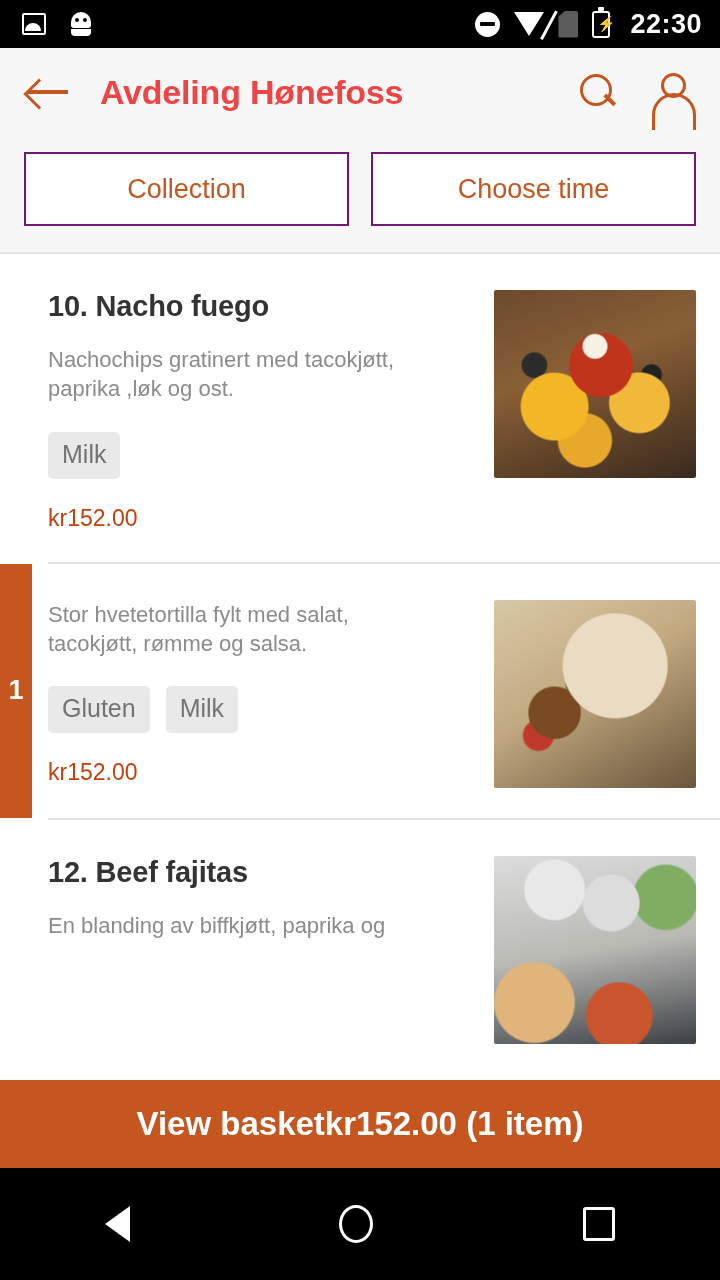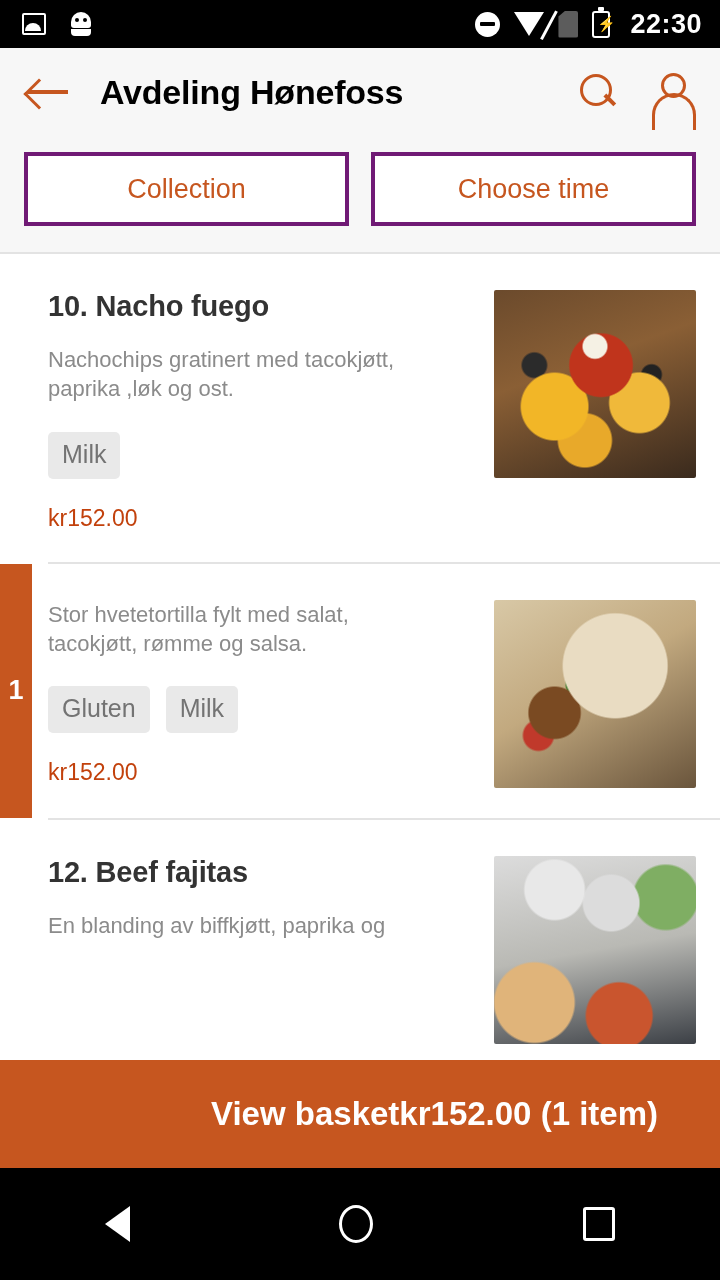--- a/index.html
+++ b/index.html
@@ -49,36 +49,36 @@
   .bolt{position:absolute;left:3px;top:3px;font-size:15px;line-height:15px;color:#fff;font-weight:bold;}
 
   
   .appbar {
     height: 88px; background:#f7f7f7; display:flex; align-items:center; padding:0 28px 0 26px;
   }
   .back-arrow{width:44px;height:34px;position:relative;flex:0 0 auto;cursor:pointer;}
   .back-arrow::before{content:"";position:absolute;left:2px;top:15px;width:40px;height:3.5px;background:#c6561f;}
   .back-arrow::after{content:"";position:absolute;left:2px;top:8px;width:19px;height:19px;
     border-left:3.5px solid #c6561f;border-bottom:3.5px solid #c6561f;transform:rotate(45deg);}
-  .appbar-title{font-size:34px;font-weight:bold;color:#000000;margin-left:30px;letter-spacing:-0.2px;}
+  .appbar-title{font-size:34px;font-weight:bold;color:#ef4444;margin-left:30px;letter-spacing:-0.2px;}
   .appbar-actions{margin-left:auto;display:flex;align-items:center;gap:32px;}
   .icon-search{width:40px;height:40px;position:relative;cursor:pointer;}
   .icon-search::before{content:"";position:absolute;left:2px;top:2px;width:26px;height:26px;border:3.5px solid #c6561f;border-radius:50%;}
   .icon-search::after{content:"";position:absolute;left:25px;top:26px;width:14px;height:3.5px;background:#c6561f;transform:rotate(45deg);}
   .icon-user{width:42px;height:40px;position:relative;cursor:pointer;}
   .icon-user::before{content:"";position:absolute;left:11px;top:1px;width:19px;height:19px;border:3.5px solid #c6561f;border-radius:50%;}
   .icon-user::after{content:"";position:absolute;left:2px;top:21px;width:38px;height:34px;
     border:3.5px solid #c6561f;border-radius:22px 22px 0 0;border-bottom:none;}
 
   
   .fulfil {
     background:#f7f7f7;padding:16px 24px 26px 24px;display:flex;gap:22px;border-bottom:2px solid #e3e3e3;
   }
   .fulfil-btn{
-    flex:1;height:74px;border:4px solid #701a75;background:#ffffff;color:#c6561f;
+    flex:1;height:74px;border:2px solid #701a75;background:#ffffff;color:#c6561f;
     font-size:27px;display:flex;align-items:center;justify-content:center;cursor:pointer;
     font-family:"Liberation Sans", sans-serif;
   }
 
   
   .menu{position:relative;height:832px;overflow:hidden;background:#fff;}
   .menu-item{position:relative;display:flex;padding:36px 24px 30px 48px;background:#fff;}
   .menu-item.selected{padding-left:48px;}
   .qty-bar{
     position:absolute;left:0;top:0;bottom:0;width:32px;background:#c6561f;
@@ -118,22 +118,22 @@
       radial-gradient(circle at 30% 18%, #e8e8e8 0 14%, transparent 15%),
       radial-gradient(circle at 58% 25%, #dcdcdc 0 15%, transparent 16%),
       radial-gradient(circle at 85% 22%, #7fae63 0 14%, transparent 15%),
       radial-gradient(circle at 20% 78%, #e0b47a 0 18%, transparent 19%),
       radial-gradient(circle at 62% 85%, #c9552e 0 16%, transparent 17%),
       linear-gradient(170deg,#dcdcdc 0%,#b9b9b4 50%,#3c4046 100%);
   }
 
   
   .basket{
-    position:absolute;left:0;right:0;bottom:112px;height:108px;background:#c6561f;
-    display:flex;align-items:center;justify-content:flex-end;padding:0 62px;cursor:pointer;
+    position:absolute;left:0;right:0;bottom:112px;height:88px;background:#c6561f;
+    display:flex;align-items:center;justify-content:center;padding:0 62px;cursor:pointer;
   }
   .basket-label{color:#fff;font-size:33px;font-weight:bold;}
   .basket-total{color:#fff;font-size:33px;font-weight:bold;}
 
   
   .navbar{
     position:absolute;left:0;right:0;bottom:0;height:112px;background:#000;
     display:flex;align-items:center;justify-content:space-around;
   }
   .nav-back{width:0;height:0;border-top:18px solid transparent;border-bottom:18px solid transparent;border-right:25px solid #fff;cursor:pointer;}

